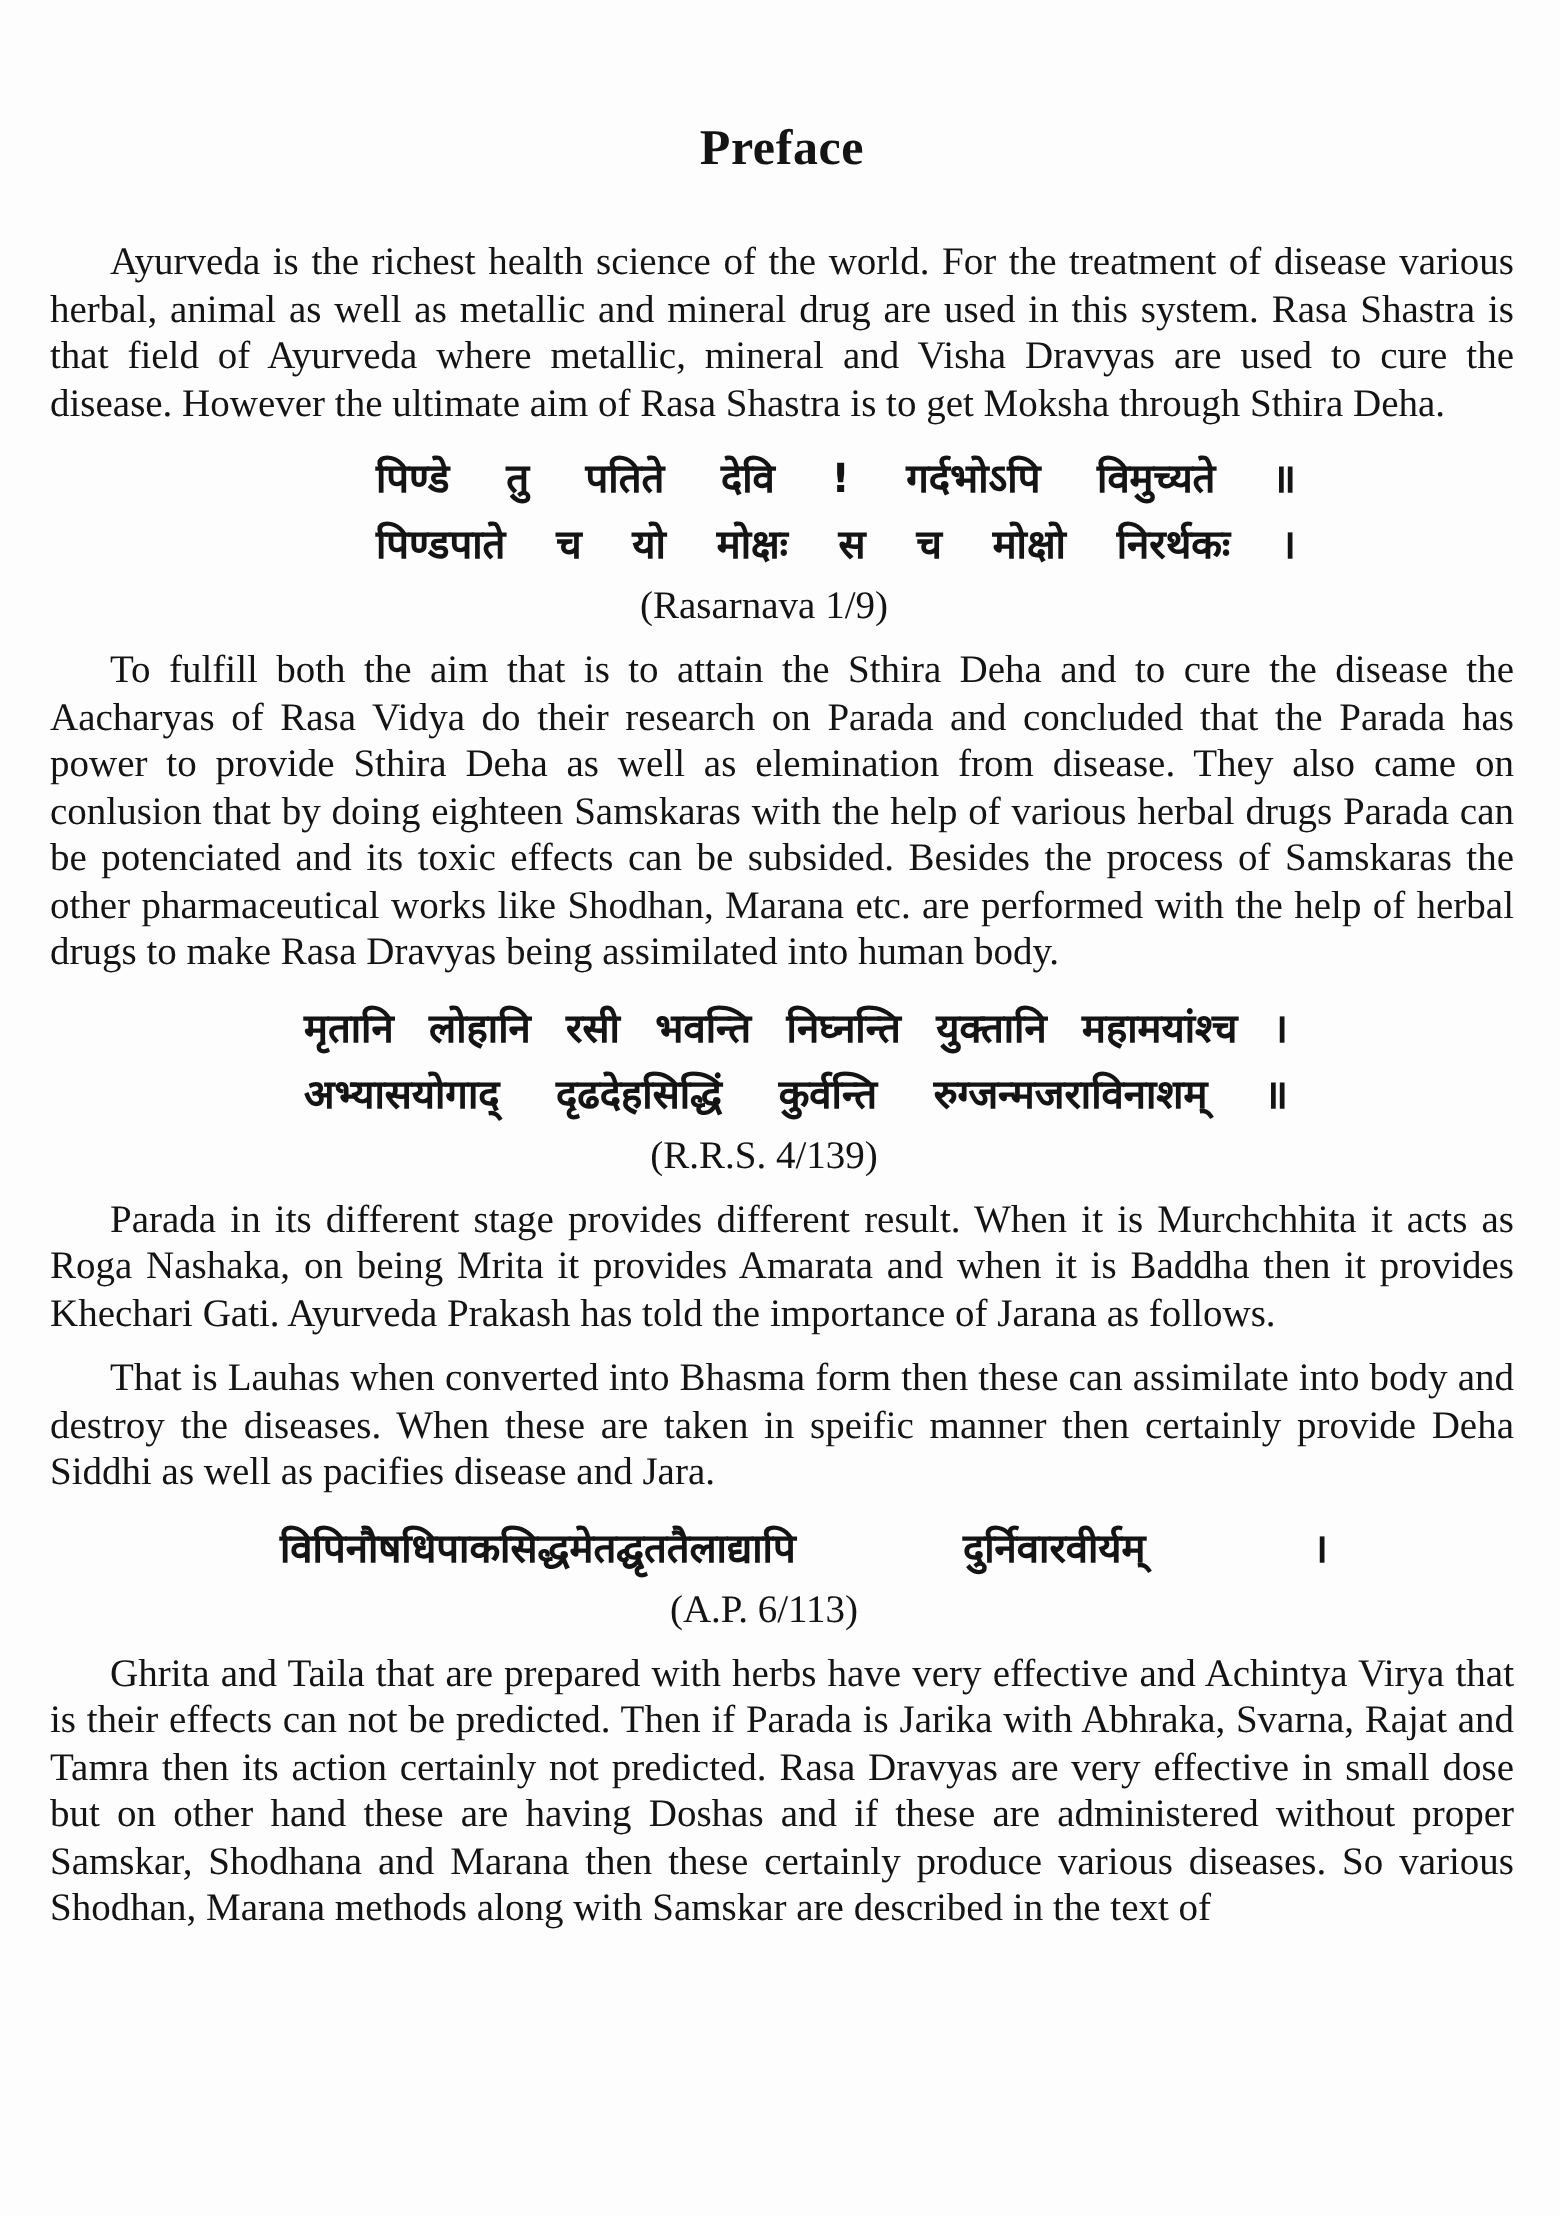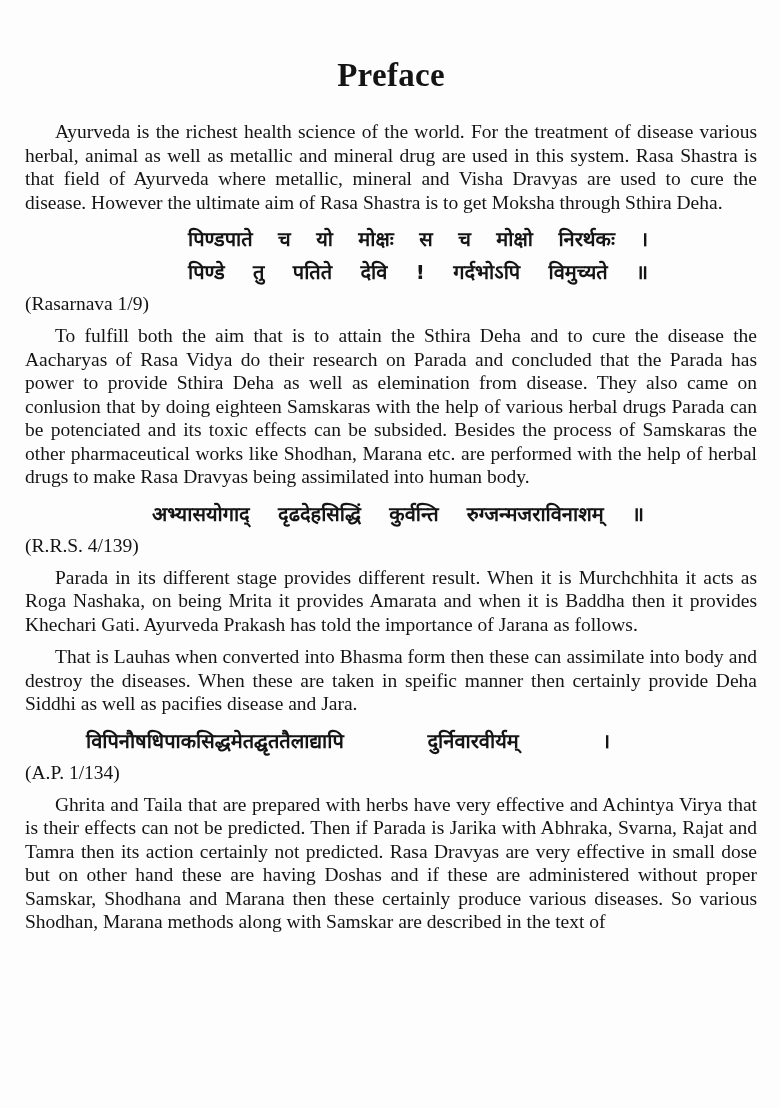--- a/index.html
+++ b/index.html
@@ -19,21 +19,21 @@
     padding: 60px 23px 0 25px;
     background: #fdfdfd;
     color: #141414;
     font-family: "Liberation Serif", serif;
     font-size: 19.5px;
     line-height: 23.5px;
   }
   .title {
     margin: 0 0 30px 0;
     text-align: center;
-    font-size: 33px;
+    font-size: 25px;
     line-height: 30px;
     font-weight: bold;
     letter-spacing: 0.3px;
     font-family: "Liberation Serif", serif;
   }
   .para {
     margin: 0 0 9px 0;
     text-align: justify;
     text-indent: 30px;
   }
@@ -44,54 +44,55 @@
     line-height: 33px;
     margin-top: 2px;
   }
   .verse-line {
     text-align: justify;
     text-align-last: justify;
     -moz-text-align-last: justify;
   }
   .verse-1 { width: 460px; margin-left: 163px; }
   .verse-2 { width: 492px; margin-left: 127px; }
-  .verse-3 { width: 524px; margin-left: 61px; }
+  .verse-3 { width: 524px; margin-left: 115px; }
   .citation {
-    text-align: left;
+    text-align: center;
     margin: 3px 18px 8px 0;
     font-size: 19.5px;
     line-height: 24px;
   }
 </style>
 </head>
 <body>
 
 <div class="page">
 
   <h1 class="title">Preface</h1>
 
   <p class="para">Ayurveda is the richest health science of the world. For the treatment of disease various herbal, animal as well as metallic and mineral drug are used in this system. Rasa Shastra is that field of Ayurveda where metallic, mineral and Visha Dravyas are used to cure the disease. However the ultimate aim of Rasa Shastra is to get Moksha through Sthira Deha.</p>
 
   <div class="verse verse-1">
+    <div class="verse-line">पिण्डे तु पतिते देवि ! गर्दभोऽपि विमुच्यते&nbsp;॥</div>
     <div class="verse-line">पिण्डपाते च यो मोक्षः स च मोक्षो निरर्थकः&nbsp;।</div>
-    <div class="verse-line">पिण्डे तु पतिते देवि ! गर्दभोऽपि विमुच्यते&nbsp;॥</div>
   </div>
   <div class="citation">(Rasarnava 1/9)</div>
 
   <p class="para">To fulfill both the aim that is to attain the Sthira Deha and to cure the disease the Aacharyas of Rasa Vidya do their research on Parada and concluded that the Parada has power to provide Sthira Deha as well as elemination from disease. They also came on conlusion that by doing eighteen Samskaras with the help of various herbal drugs Parada can be potenciated and its toxic effects can be subsided. Besides the process of Samskaras the other pharmaceutical works like Shodhan, Marana etc. are performed with the help of herbal drugs to make Rasa Dravyas being assimilated into human body.</p>
 
   <div class="verse verse-2">
+    <div class="verse-line">मृतानि लोहानि रसी भवन्ति निघ्नन्ति युक्तानि महामयांश्च&nbsp;।</div>
     <div class="verse-line">अभ्यासयोगाद् दृढदेहसिद्धिं कुर्वन्ति रुग्जन्मजराविनाशम्&nbsp;॥</div>
   </div>
   <div class="citation">(R.R.S. 4/139)</div>
 
   <p class="para">Parada in its different stage provides different result. When it is Murchchhita it acts as Roga Nashaka, on being Mrita it provides Amarata and when it is Baddha then it provides Khechari Gati. Ayurveda Prakash has told the importance of Jarana as follows.</p>
 
   <p class="para">That is Lauhas when converted into Bhasma form then these can assimilate into body and destroy the diseases. When these are taken in speific manner then certainly provide Deha Siddhi as well as pacifies disease and Jara.</p>
 
   <div class="verse verse-3">
     <div class="verse-line">विपिनौषधिपाकसिद्धमेतद्घृततैलाद्यापि दुर्निवारवीर्यम्&nbsp;।</div>
   </div>
-  <div class="citation">(A.P. 1/134)</div>
+  <div class="citation">(A.P. 6/113)</div>
 
   <p class="para">Ghrita and Taila that are prepared with herbs have very effective and Achintya Virya that is their effects can not be predicted. Then if Parada is Jarika with Abhraka, Svarna, Rajat and Tamra then its action certainly not predicted. Rasa Dravyas are very effective in small dose but on other hand these are having Doshas and if these are administered without proper Samskar, Shodhana and Marana then these certainly produce various diseases. So various Shodhan, Marana methods along with Samskar are described in the text of</p>
 
 </div>
 
 </body></html>

